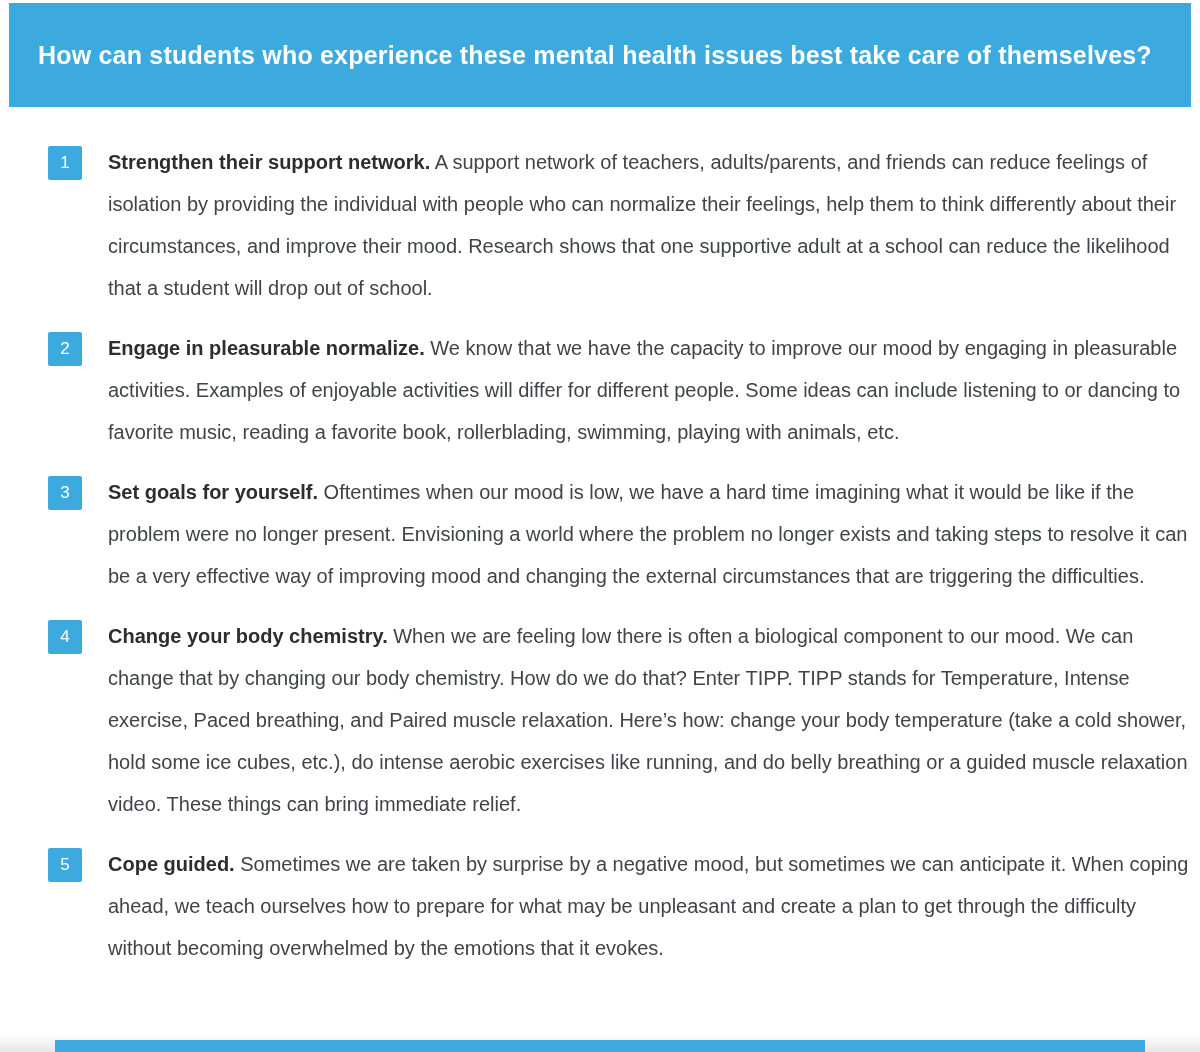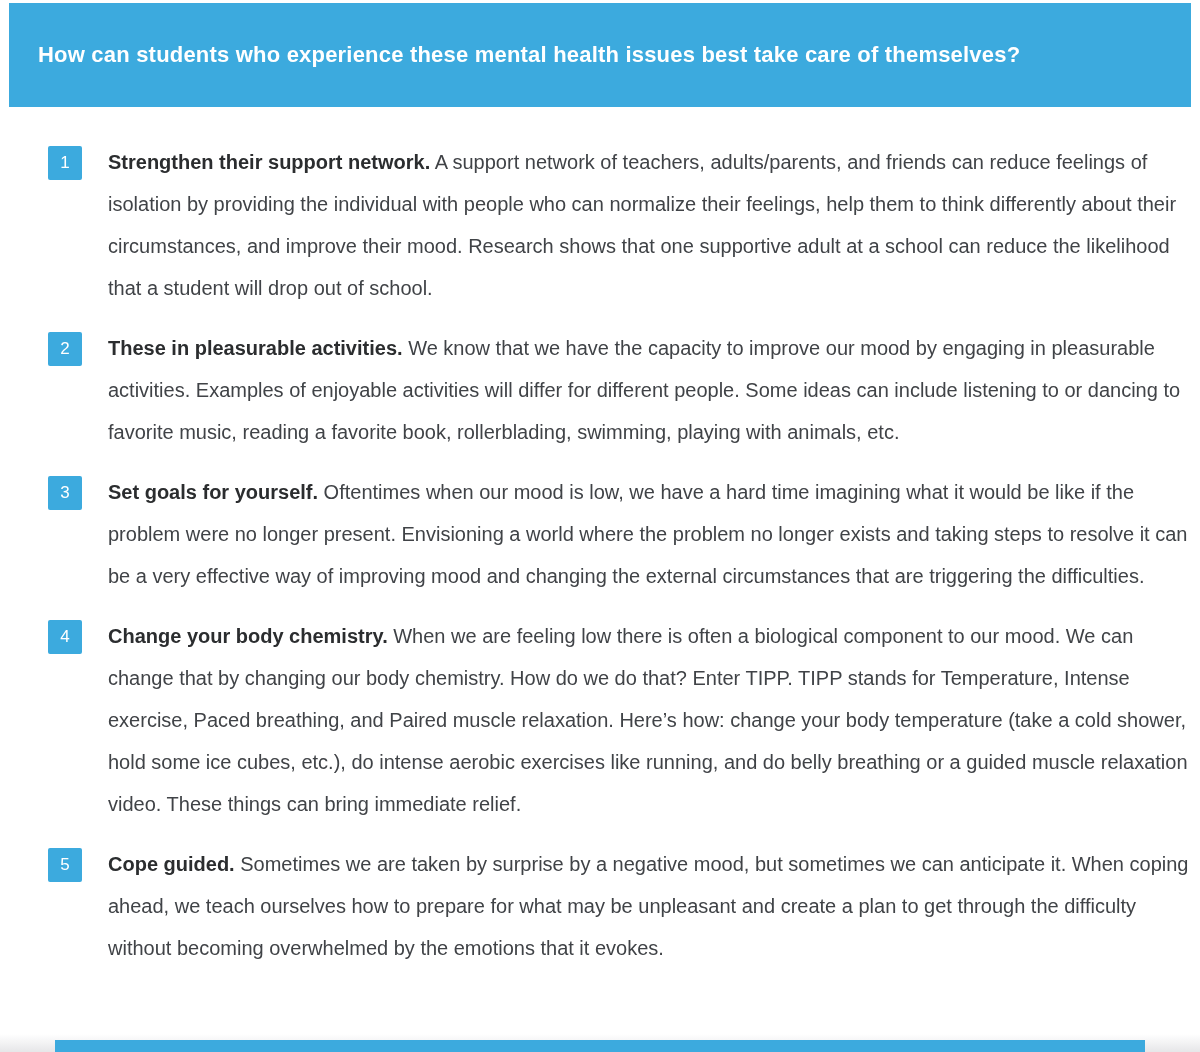--- a/index.html
+++ b/index.html
@@ -24,21 +24,21 @@
     height: 104px;
     background: #3CAADE;
     display: flex;
     align-items: center;
     padding: 0 29px;
     box-sizing: border-box;
   }
   .qtitle {
     margin: 0;
     color: #ffffff;
-    font-size: 22px;
+    font-size: 25px;
     font-weight: bold;
     letter-spacing: 0.2px;
     line-height: 1.2;
   }
 
   
   .nlist {
     position: absolute;
     top: 141px;
     left: 48px;
@@ -101,21 +101,21 @@
 
 <div class="nlist">
 
   <div class="item">
     <div class="badge">1</div>
     <p class="itext"><strong>Strengthen their support network.</strong><span> A support network of teachers, adults/parents, and friends can reduce feelings of isolation by providing the individual with people who can normalize their feelings, help them to think differently about their circumstances, and improve their mood. Research shows that one supportive adult at a school can reduce the likelihood that a student will drop out of school.</span></p>
   </div>
 
   <div class="item">
     <div class="badge">2</div>
-    <p class="itext"><strong>These in pleasurable activities.</strong><span> We know that we have the capacity to improve our mood by engaging in pleasurable activities. Examples of enjoyable activities will differ for different people. Some ideas can include listening to or dancing to favorite music, reading a favorite book, rollerblading, swimming, playing with animals, etc.</span></p>
+    <p class="itext"><strong>Engage in pleasurable normalize.</strong><span> We know that we have the capacity to improve our mood by engaging in pleasurable activities. Examples of enjoyable activities will differ for different people. Some ideas can include listening to or dancing to favorite music, reading a favorite book, rollerblading, swimming, playing with animals, etc.</span></p>
   </div>
 
   <div class="item">
     <div class="badge">3</div>
     <p class="itext"><strong>Set goals for yourself.</strong><span> Oftentimes when our mood is low, we have a hard time imagining what it would be like if the problem were no longer present. Envisioning a world where the problem no longer exists and taking steps to resolve it can be a very effective way of improving mood and changing the external circumstances that are triggering the difficulties.</span></p>
   </div>
 
   <div class="item">
     <div class="badge">4</div>
     <p class="itext"><strong>Change your body chemistry.</strong><span> When we are feeling low there is often a biological component to our mood. We can change that by changing our body chemistry. How do we do that? Enter TIPP. TIPP stands for Temperature, Intense exercise, Paced breathing, and Paired muscle relaxation. Here’s how: change your body temperature (take a cold shower, hold some ice cubes, etc.), do intense aerobic exercises like running, and do belly breathing or a guided muscle relaxation video. These things can bring immediate relief.</span></p>

